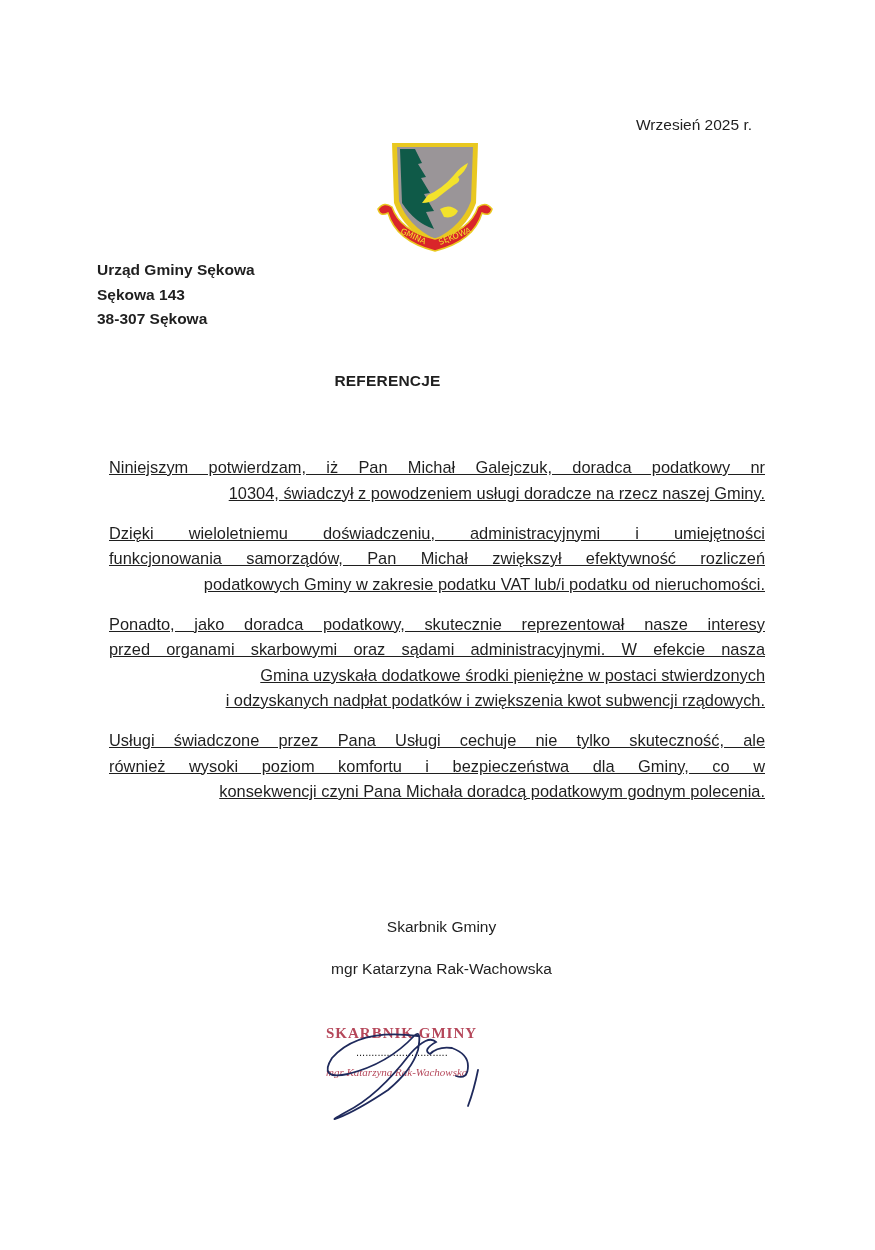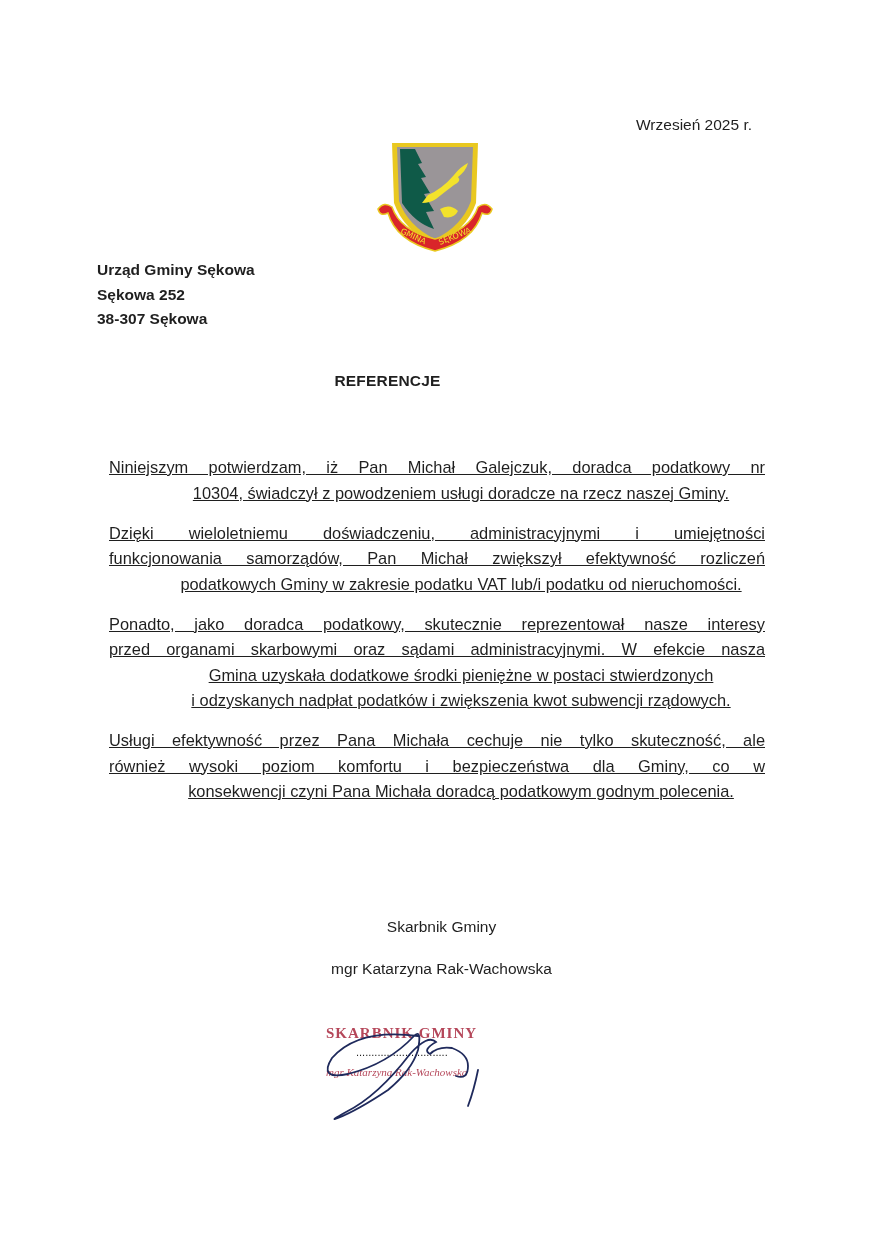--- a/index.html
+++ b/index.html
@@ -5,21 +5,21 @@
   html, body { margin: 0; padding: 0; background: #ffffff; }
   body { width: 875px; height: 1250px; position: relative; overflow: hidden;
          font-family: "Liberation Sans", "DejaVu Sans", sans-serif; color: #1f1f1f; }
   .date { position: absolute; top: 116px; left: 636px; font-size: 15.5px; }
   .crest { position: absolute; top: 133px; left: 370px; width: 130px; height: 120px; }
   .address { position: absolute; top: 258px; left: 97px; font-weight: bold; font-size: 15.5px; line-height: 24.5px; }
   .title { position: absolute; top: 372px; left: 0; width: 775px; text-align: center; font-weight: bold; font-size: 15.5px; letter-spacing: 0.2px; }
   .body { position: absolute; top: 455px; left: 109px; width: 656px; font-size: 16.4px; line-height: 25.5px; }
   .body p { margin: 0 0 14.5px 0; text-align: justify; text-decoration: underline; }
   .body p .l { display: block; text-align: justify; text-align-last: justify; }
-  .body p .last { display: block; text-align: center; margin-left: 48px; }
+  .body p .last { display: block; text-align: right; margin-left: 48px; }
   .sig-role { position: absolute; top: 918px; left: 0; width: 875px; text-align: center; font-size: 15.5px; padding-left: 8px; box-sizing: border-box; }
   .sig-name { position: absolute; top: 960px; left: 0; width: 875px; text-align: center; font-size: 15.5px; padding-left: 8px; box-sizing: border-box; }
   .stamp { position: absolute; top: 1010px; left: 318px; width: 210px; height: 120px; }
 </style>
 </head>
 <body>
 
 <div class="date">Wrzesień 2025 r.</div>
 
 <svg class="crest" viewBox="0 0 130 120">
@@ -28,21 +28,21 @@
   <path d="M45 16 L52 30 L48 31 L56 44 L51 45 L60 60 L54 61 L64 78 L56 79 L64 96 Q45 90 32 70 L30 16 Z" fill="#0f5a48"></path>
   <path d="M58 62 Q72 56 84 42 Q90 34 98 30 Q96 38 88 44 Q92 48 84 52 Q76 58 66 66 Q60 70 52 70 Z" fill="#f3e22b"></path>
   <path d="M70 76 Q80 70 88 78 Q84 86 74 84 Z" fill="#f3e22b"></path>
   <path d="M8 76 Q14 68 22 74 Q30 98 65 106 Q100 98 108 74 Q116 68 122 76 Q120 84 112 80 Q104 108 65 118 Q26 108 18 80 Q10 84 8 76 Z" fill="#d9252a" stroke="#e9c820" stroke-width="1.5"></path>
   <text x="30" y="100" font-size="8" fill="#f3e22b" transform="rotate(25 30 100)" font-family="DejaVu Sans, sans-serif">GMINA</text>
   <text x="70" y="112" font-size="8" fill="#f3e22b" transform="rotate(-22 70 112)" font-family="DejaVu Sans, sans-serif">SĘKOWA</text>
 </svg>
 
 <div class="address">
   <div>Urząd Gminy Sękowa</div>
-  <div>Sękowa 252</div>
+  <div>Sękowa 143</div>
   <div>38-307 Sękowa</div>
 </div>
 
 <div class="title">REFERENCJE</div>
 
 <div class="body">
   <p>
     <span class="l">Niniejszym potwierdzam, iż Pan Michał Galejczuk, doradca podatkowy nr</span>
     <span class="last">10304, świadczył z powodzeniem usługi doradcze na rzecz naszej Gminy.</span>
   </p>
@@ -51,21 +51,21 @@
     <span class="l">funkcjonowania samorządów, Pan Michał zwiększył efektywność rozliczeń</span>
     <span class="last">podatkowych Gminy w zakresie podatku VAT lub/i podatku od nieruchomości.</span>
   </p>
   <p>
     <span class="l">Ponadto, jako doradca podatkowy, skutecznie reprezentował nasze interesy</span>
     <span class="l">przed organami skarbowymi oraz sądami administracyjnymi. W efekcie nasza</span>
     <span class="last">Gmina uzyskała dodatkowe środki pieniężne w postaci stwierdzonych</span>
     <span class="last">i odzyskanych nadpłat podatków i zwiększenia kwot subwencji rządowych.</span>
   </p>
   <p>
-    <span class="l">Usługi efektywność przez Pana Michała cechuje nie tylko skuteczność, ale</span>
+    <span class="l">Usługi świadczone przez Pana Usługi cechuje nie tylko skuteczność, ale</span>
     <span class="l">również wysoki poziom komfortu i bezpieczeństwa dla Gminy, co w</span>
     <span class="last">konsekwencji czyni Pana Michała doradcą podatkowym godnym polecenia.</span>
   </p>
 </div>
 
 <div class="sig-role">Skarbnik Gminy</div>
 <div class="sig-name">mgr Katarzyna Rak-Wachowska</div>
 
 <svg class="stamp" viewBox="0 0 210 120">
   <text x="8" y="28" font-size="15" font-weight="bold" fill="#b5475a" font-family="Liberation Serif, serif" letter-spacing="1">SKARBNIK GMINY</text>

